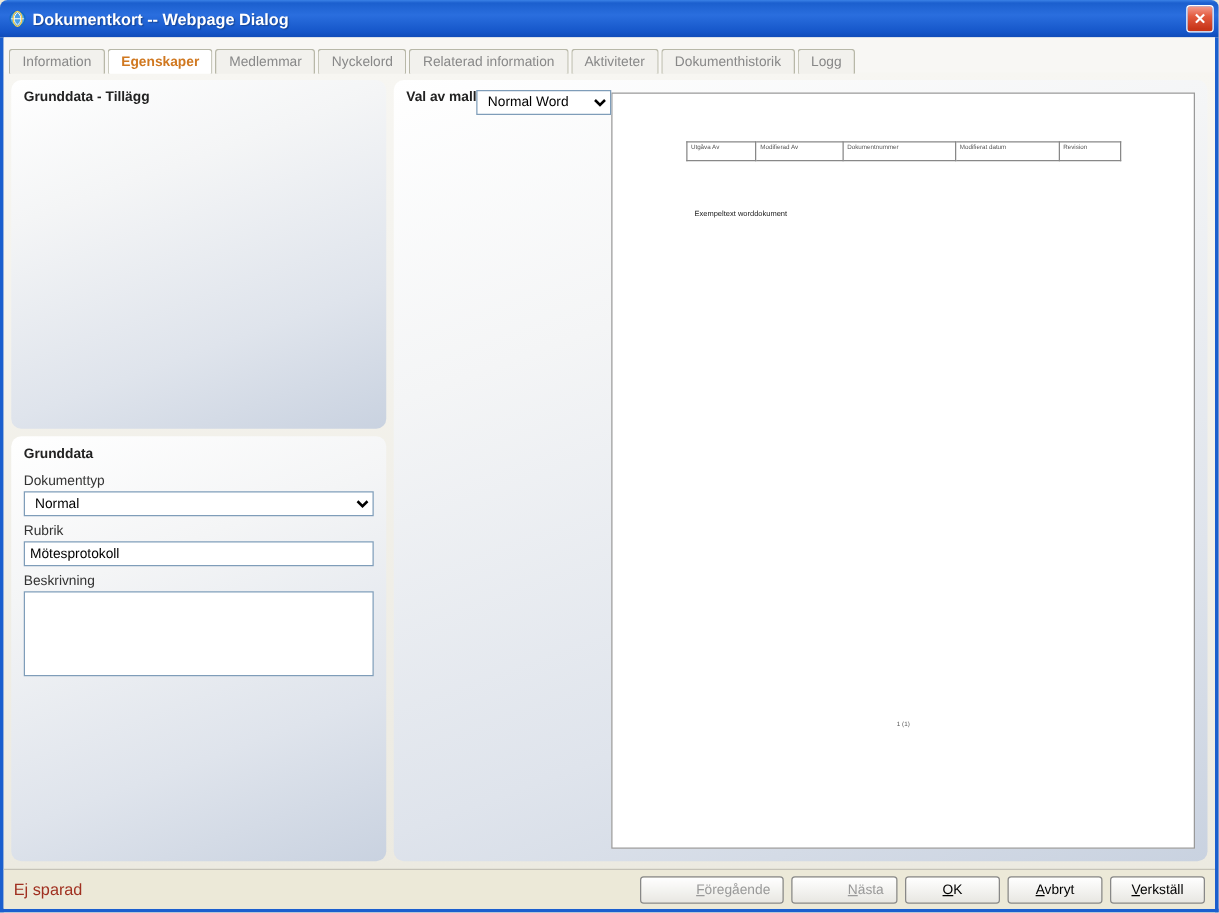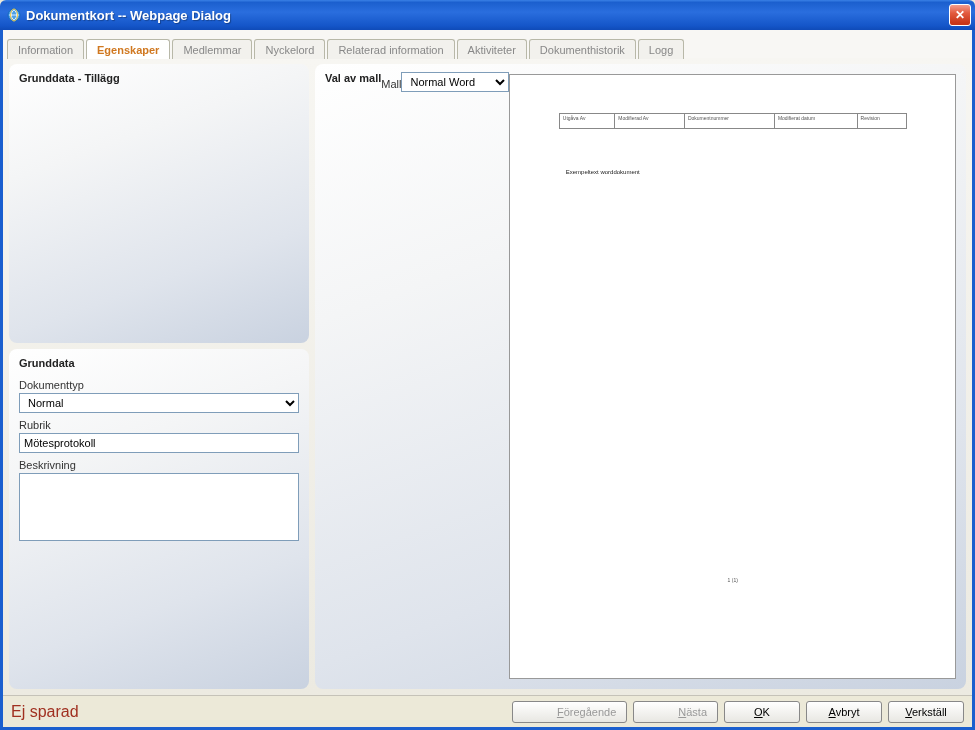--- a/index.html
+++ b/index.html
@@ -70,21 +70,21 @@
   .paper { width: 370px; background: #fff; margin-top: 20px; height: 498px; position: relative;}
   .paper-table { width: 94%; margin: 18px auto 0 auto; border-collapse: collapse; font-size: 5px; color: #555;}
   .paper-table td { border: 1px solid #888; padding: 1px 3px 7px 3px; vertical-align: top;}
   .paper-body { font-size: 6px; color: #222; margin: 40px 0 0 18px;}
   .paper-footer { position: absolute; bottom: 10px; width: 100%; text-align: center; font-size: 5px; color: #555;}
 
   
   .bottombar {
     height: 32px; background: #ece9d8; border-top: 1px solid #c5c2b8; display: flex; align-items: center; padding: 0 8px;
   }
-  .status-text { color: #a03020; font-size: 16px; text-align: right; }
+  .status-text { color: #a03020; font-size: 13px; text-align: right; }
   .bottombar .spacer { flex: 1; }
   .btn {
     min-width: 76px; height: 22px; border: 1px solid #888; border-radius: 3px; background: linear-gradient(to bottom, #fff, #e8e7e2);
     font-size: 11px; padding: 0 10px; margin-left: 6px; cursor: pointer;
   }
   .btn:disabled { color: #999; cursor: default; padding-left: 44px;}
   .btn .mn { text-decoration: underline; }
 
   .mall-select { width: 108px; }
 </style>
@@ -142,21 +142,20 @@
 
           <label class="field-label">Beskrivning</label>
           <textarea class="textarea" style=""></textarea>
         </div>
       </div>
 
       <div class="right-col">
         <div class="panel">
           <h3>Val av mall</h3>
 
-          <label class="field-label">Mall</label>
           <div class="select-wrap mall-select">
             <select class="text-input">
               <option>Normal Word</option>
             </select>
           </div>
 
           <div class="preview-box">
             <div class="paper">
               <table class="paper-table">
                 <tbody>

